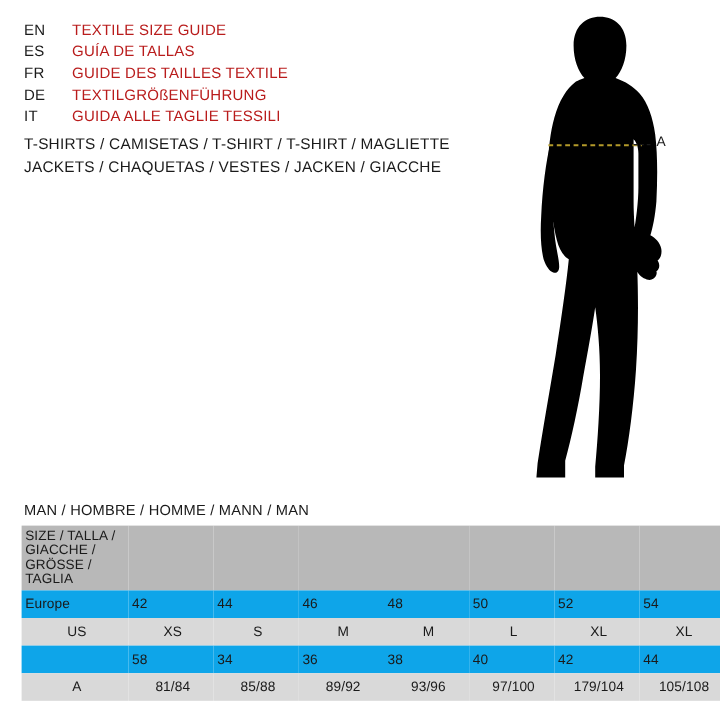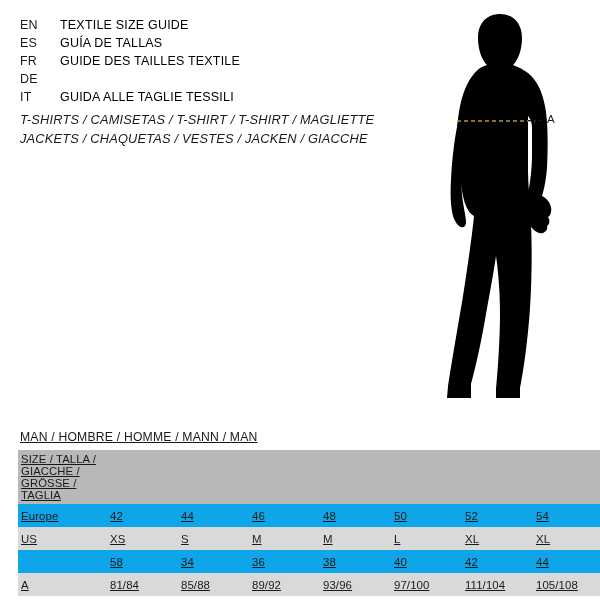--- a/index.html
+++ b/index.html
@@ -33,37 +33,36 @@
     height: 18px;
     font-size: 12.5px;
     letter-spacing: 0.2px;
   }
   .lang-code {
     width: 40px;
     flex: 0 0 40px;
     color: #1a1a1a;
   }
   .lang-text {
-    color: #000000;
+    color: #b91c1c;
   }
 
   
   .cat-block {
     position: absolute;
     left: 20px;
     top: 110px;
     width: 420px;
   }
   .cat-line {
     font-size: 12.8px;
     line-height: 19px;
     letter-spacing: 0.2px;
     color: #1a1a1a;
     white-space: nowrap;
-    font-style: italic;
   }
 
   
   .figure-wrap {
     position: absolute;
     left: 400px;
     top: 8px;
     width: 200px;
     height: 400px;
   }
@@ -83,23 +82,22 @@
     left: 128px;
     top: 112px;
     width: 14px;
     border-top: 1px dashed #1a1a1a;
   }
 
   
   .table-area {
     position: absolute;
     left: 18px;
-    top: 430px;
+    top: 418px;
     width: 566px;
-    text-decoration: underline;
   }
   .man-title {
     font-size: 12.2px;
     letter-spacing: 0.2px;
     color: #1a1a1a;
     margin-bottom: 6px;
     padding-left: 2px;
   }
   table.size-table {
     border-collapse: collapse;
@@ -113,20 +111,21 @@
     height: 17px;
     vertical-align: middle;
     letter-spacing: 0.1px;
   }
   tr.head-row td {
     background: #b8b8b8;
     font-size: 11.3px;
   }
   tr.row-shade td {
     background: #d9d9d9;
+    text-align: center;
   }
   tr.row-plain td {
     background: #0ea5e9;
   }
   .col-label { width: 86px; }
   .col-val { width: 68px; }
 
   .footnote {
     position: absolute;
     left: 20px;
@@ -149,20 +148,21 @@
     <div class="lang-row">
       <span class="lang-code">ES</span>
       <span class="lang-text">GUÍA DE TALLAS</span>
     </div>
     <div class="lang-row">
       <span class="lang-code">FR</span>
       <span class="lang-text">GUIDE DES TAILLES TEXTILE</span>
     </div>
     <div class="lang-row">
       <span class="lang-code">DE</span>
+      <span class="lang-text">TEXTILGRÖßENFÜHRUNG</span>
     </div>
     <div class="lang-row">
       <span class="lang-code">IT</span>
       <span class="lang-text">GUIDA ALLE TAGLIE TESSILI</span>
     </div>
   </div>
 
   <div class="cat-block">
     <div class="cat-line">T-SHIRTS / CAMISETAS / T-SHIRT / T-SHIRT / MAGLIETTE</div>
     <div class="cat-line">JACKETS / CHAQUETAS / VESTES / JACKEN / GIACCHE</div>
@@ -279,21 +279,21 @@
 
       </tr>
 
       <tr class="row-shade">
         <td class="col-label">A</td>
         <td class="col-val">81/84</td>
         <td class="col-val">85/88</td>
         <td class="col-val">89/92</td>
         <td class="col-val">93/96</td>
         <td class="col-val">97/100</td>
-        <td class="col-val">111/104</td>
+        <td class="col-val">179/104</td>
         <td class="col-val">105/108</td>
 
       </tr>
     </tbody>
       </table>
   </div>
 
 
 </div>
 

